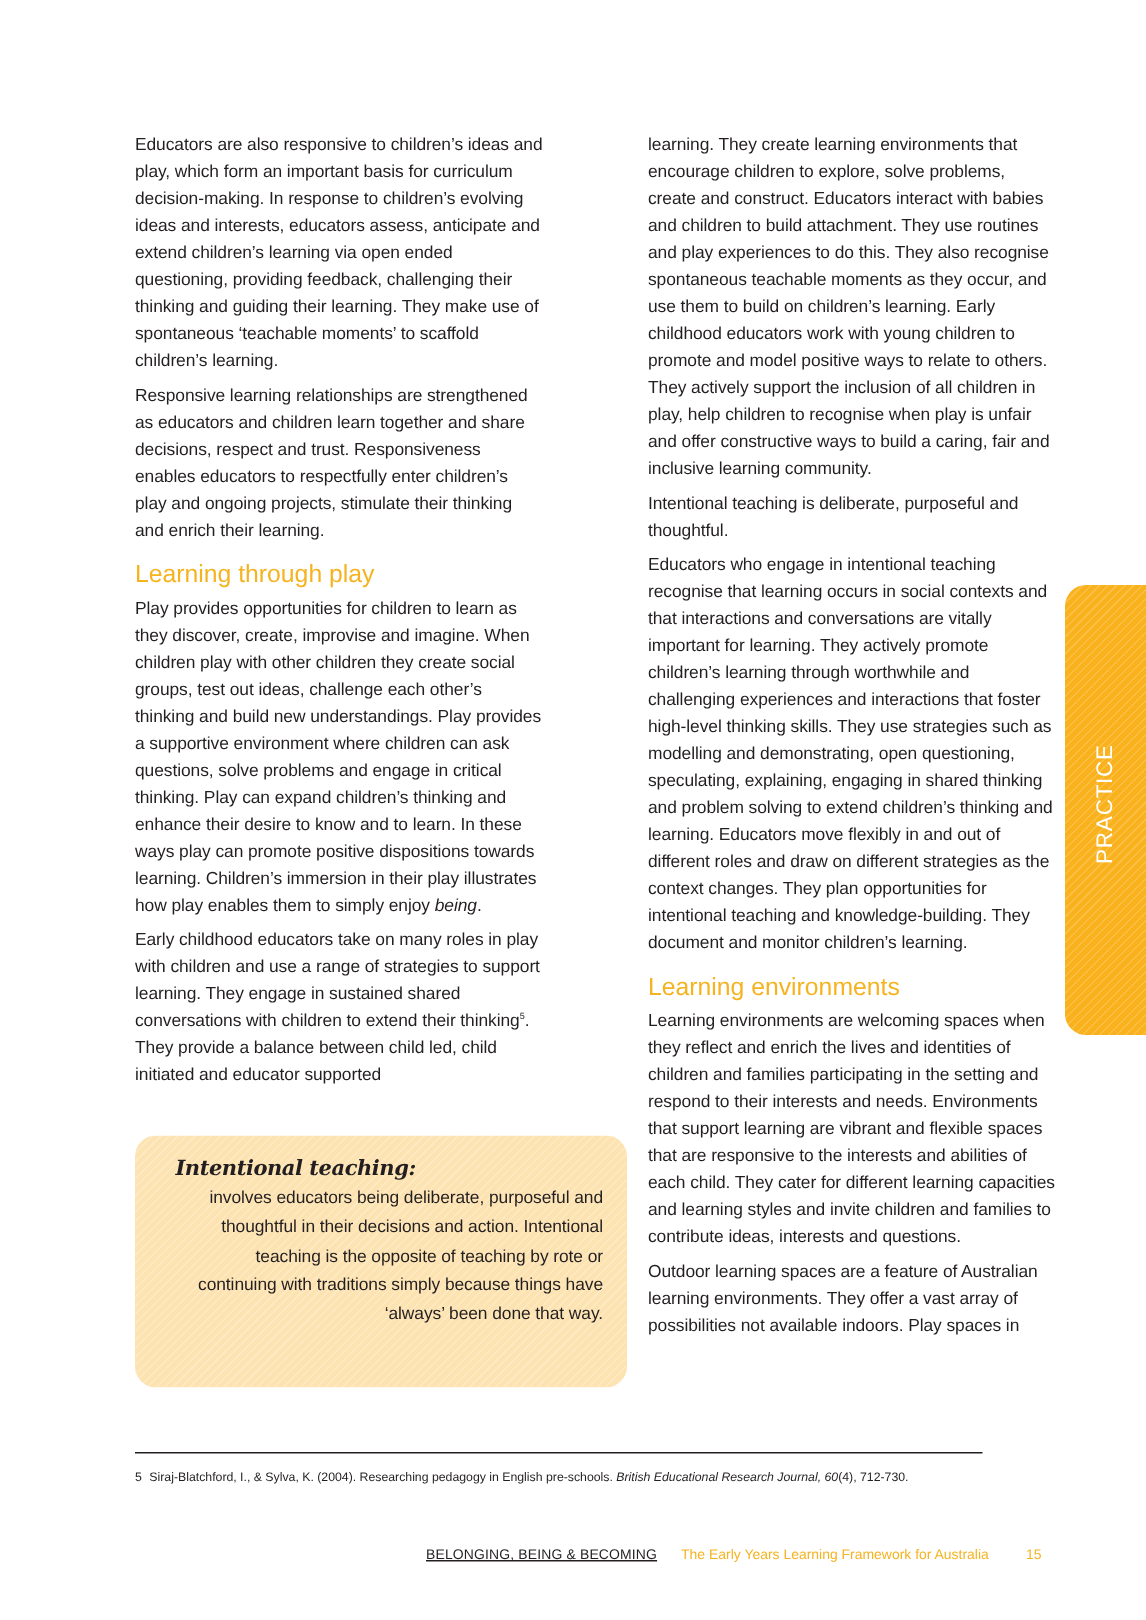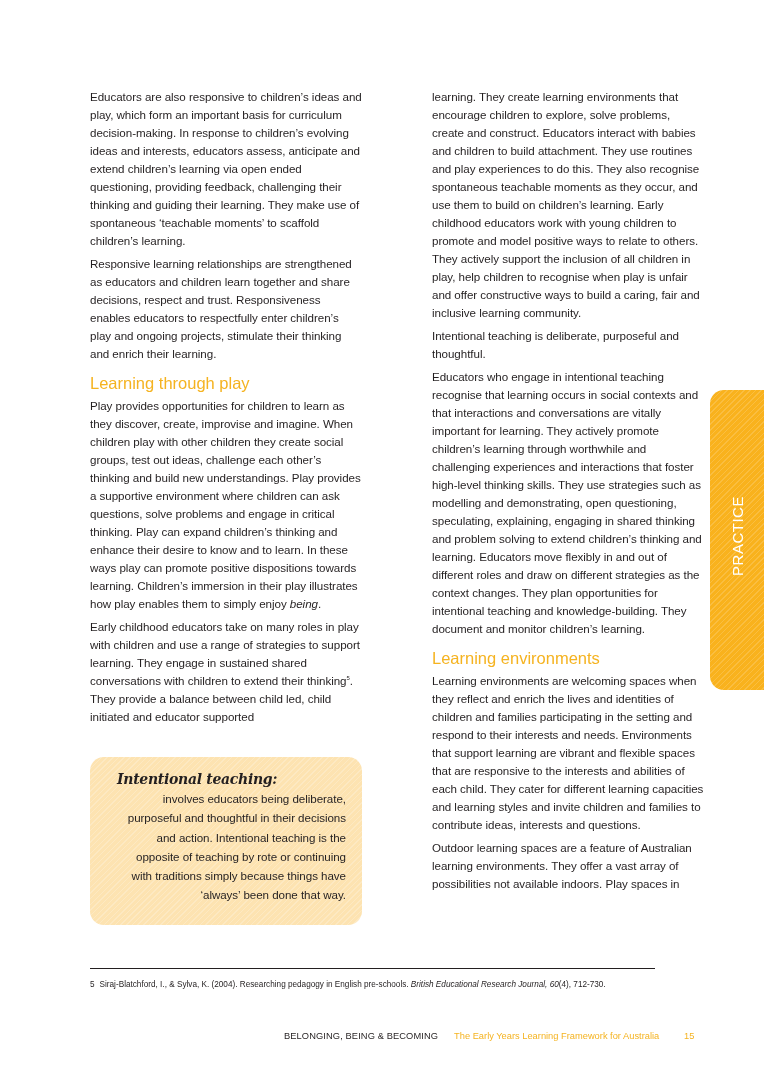--- a/index.html
+++ b/index.html
@@ -18,21 +18,21 @@
   h2 {
     margin: 9px 0 3px 0;
     font-family: "Liberation Sans", sans-serif;
     font-weight: normal; font-size: 16.5px; line-height: 22px;
     color: #f5b320;
   }
   sup { font-size: 6px; vertical-align: 5px; line-height: 0; }
   em { font-style: italic; }
 
   .callout {
-    position: absolute; left: 90px; top: 757px; width: 272px; height: 168px;
+    position: absolute; left: 90px; top: 757px; width: 328px; height: 168px;
     border-radius: 14px;
     background-color: #fde3b1;
     background-image: repeating-linear-gradient(135deg, rgba(255,255,255,0.22) 0px, rgba(255,255,255,0.22) 1px, rgba(255,255,255,0) 1px, rgba(255,255,255,0) 4px);
     box-sizing: border-box; padding: 12px 16px 0 27px;
   }
   .callout-title {
     font-family: "DejaVu Serif", serif; font-style: italic; font-weight: bold;
     font-size: 14px; line-height: 20px; color: #231f20; margin: 0 0 0 0;
     letter-spacing: -0.3px;
   }
@@ -58,21 +58,21 @@
   .footnote {
     position: absolute; left: 90px; top: 979px; width: 600px;
     font-size: 8.2px; line-height: 12px; color: #231f20; white-space: nowrap;
   }
   .footnote .fn-num { margin-right: 5px; }
 
   .running-footer {
     position: absolute; top: 1030px; left: 284px; width: 430px;
     font-size: 9.3px; line-height: 12px; white-space: nowrap;
   }
-  .rf-title { color: #231f20; letter-spacing: 0.1px; }
+  .rf-title { color: #231f20; letter-spacing: 0.1px; text-decoration: underline; }
   .rf-sub { color: #f5b320; margin-left: 16px; text-align: right; }
   .rf-page { color: #f5b320; position: absolute; left: 400px; top: 0; }
 </style>
 </head>
 <body>
 
 <div class="col col-left">
   <p>Educators are also responsive to children’s ideas and play, which form an important basis for curriculum decision-making. In response to children’s evolving ideas and interests, educators assess, anticipate and extend children’s learning via open ended questioning, providing feedback, challenging their thinking and guiding their learning. They make use of spontaneous ‘teachable moments’ to scaffold children’s learning.</p>
   <p>Responsive learning relationships are strengthened as educators and children learn together and share decisions, respect and trust. Responsiveness enables educators to respectfully enter children’s play and ongoing projects, stimulate their thinking and enrich their learning.</p>
 

